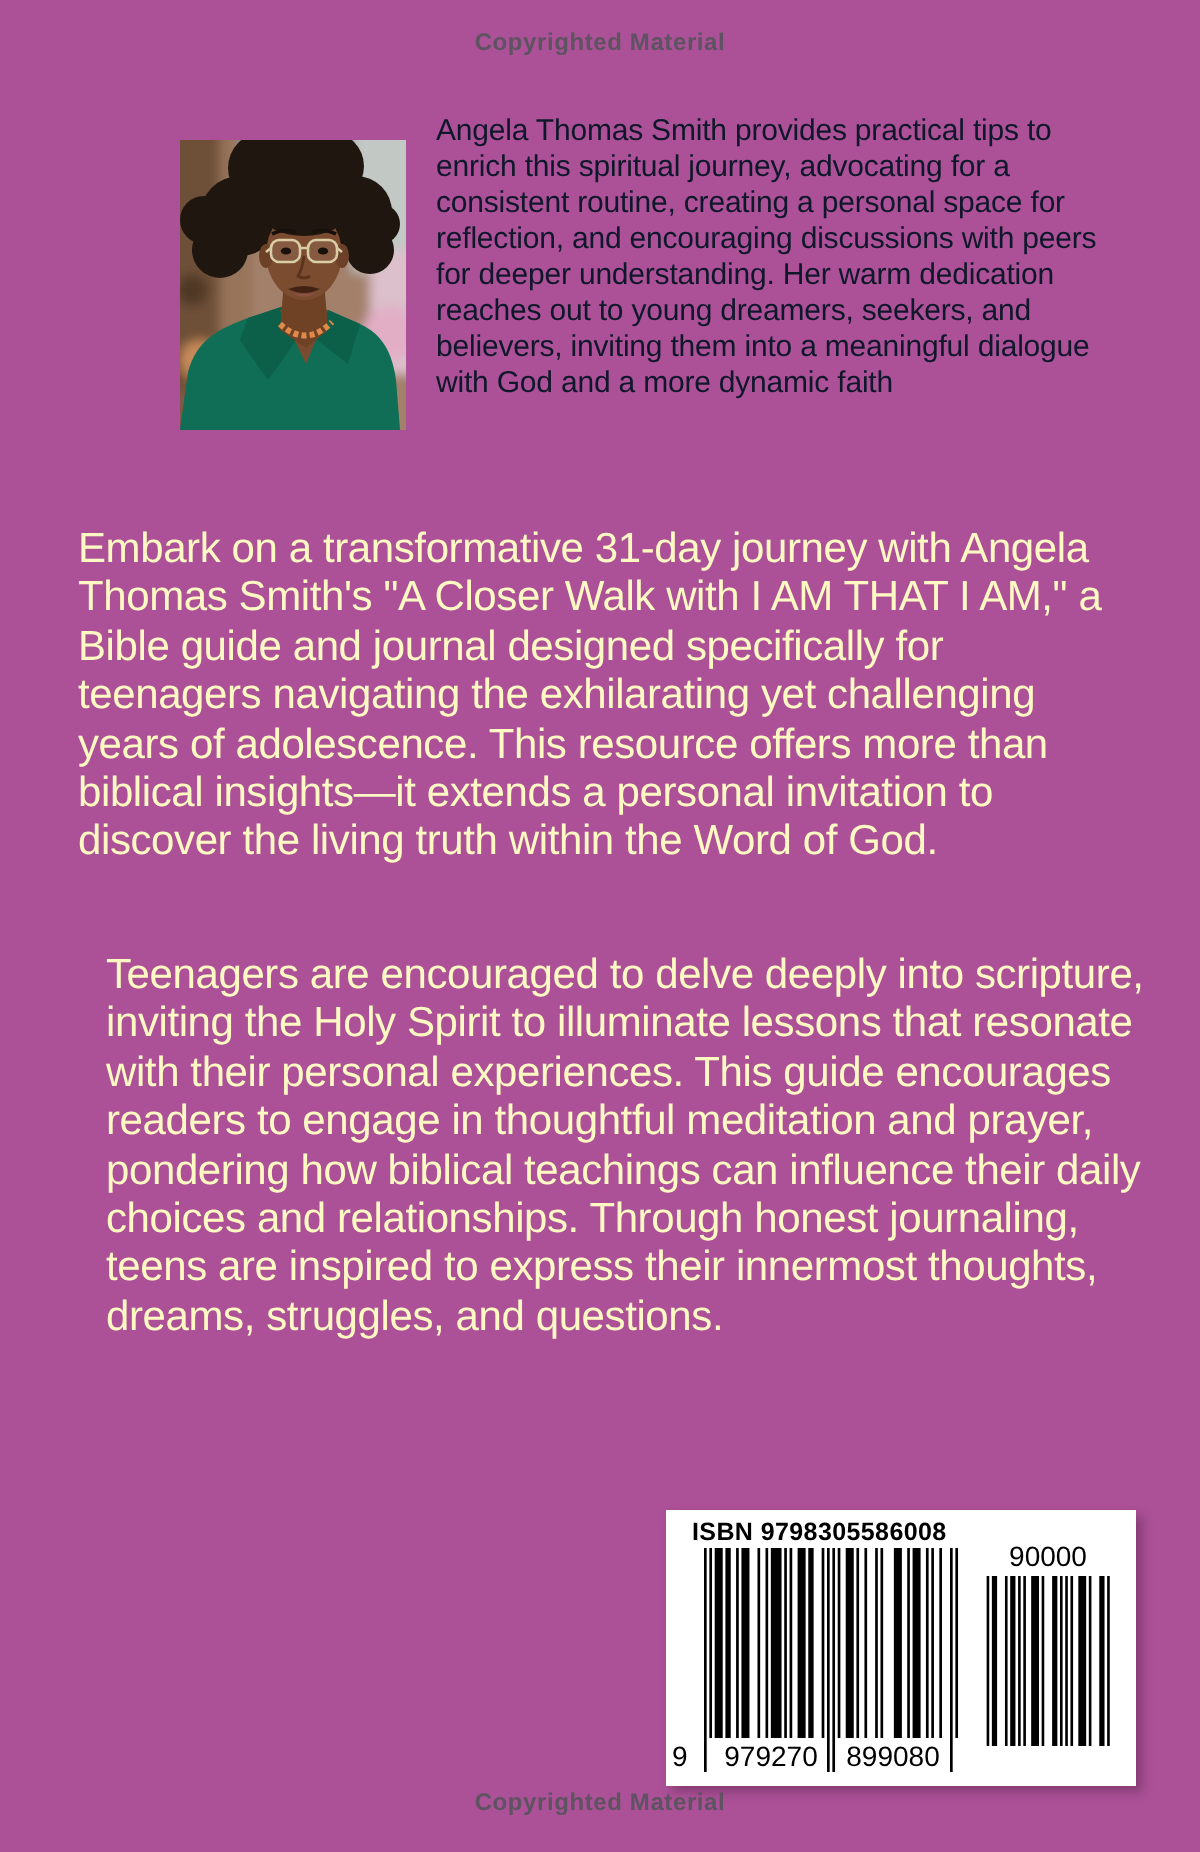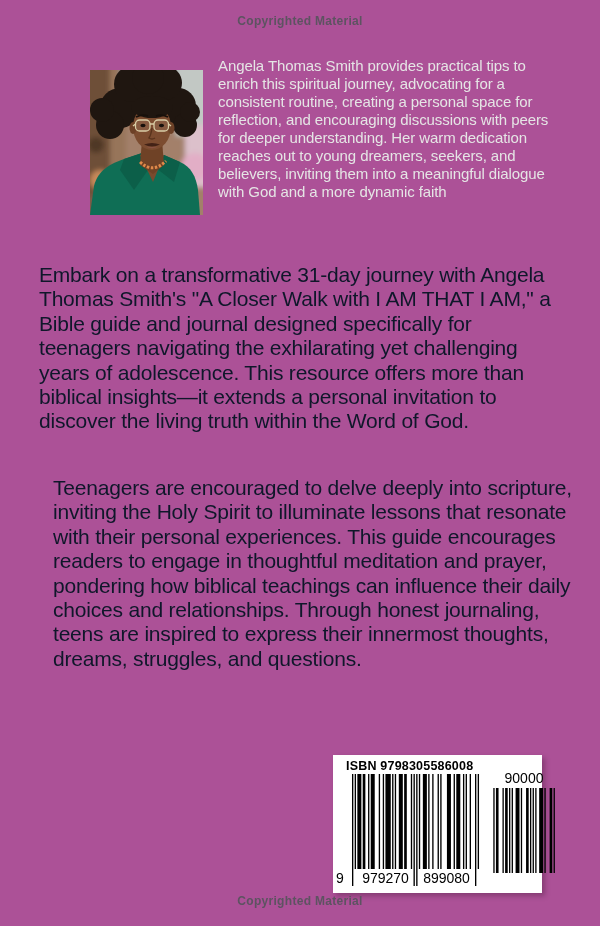--- a/index.html
+++ b/index.html
@@ -12,30 +12,30 @@
     position:absolute;left:0;width:100%;text-align:center;
     font-size:12px;font-weight:bold;color:#5d5361;letter-spacing:.3px;
   }
   .copyright-top{top:14px;}
   .copyright-bottom{top:894px;}
   .author-photo{
     position:absolute;left:90px;top:70px;width:113px;height:145px;overflow:hidden;
   }
   .author-bio{
     position:absolute;left:218px;top:57px;width:342px;
-    color:#e5e5e5;font-size:15px;line-height:18px;letter-spacing:-.1px;
+    color:#0f172a;font-size:15px;line-height:18px;letter-spacing:-.1px;
   }
   .para{
     position:absolute;left:39px;width:529px;
-    color:#0f172a;font-size:21px;line-height:24.4px;letter-spacing:-.2px;
+    color:#fef9c3;font-size:21px;line-height:24.4px;letter-spacing:-.2px;
   }
   .para-1{top:263px;}
   .para-2{top:476px;margin-left:14px;}
   .barcode-box{
-    position:absolute;left:333px;top:755px;width:209px;height:138px;
+    position:absolute;left:333px;top:755px;width:235px;height:138px;
     background:#ffffff;box-shadow:3px 3px 5px rgba(60,20,50,.35);
     color:#000;
   }
   .isbn-label{
     position:absolute;left:13px;top:4px;
     font-size:12.5px;font-weight:bold;letter-spacing:.2px;color:#000;
   }
   .main-barcode{position:absolute;left:19px;top:19px;}
   .main-barcode rect,.supp-barcode rect{fill:#000;}
   .bc-digit{position:absolute;top:116px;font-size:14px;line-height:14px;color:#000;}

